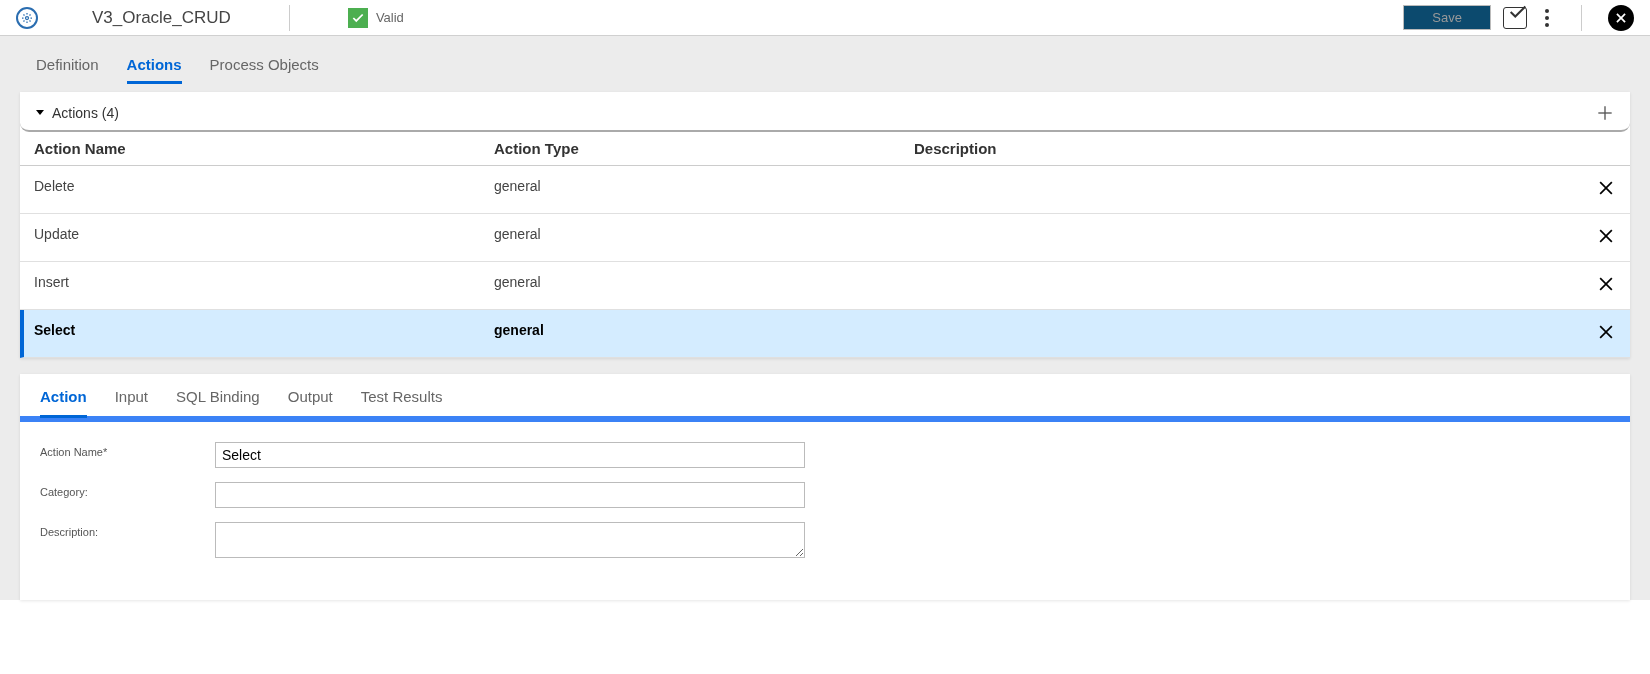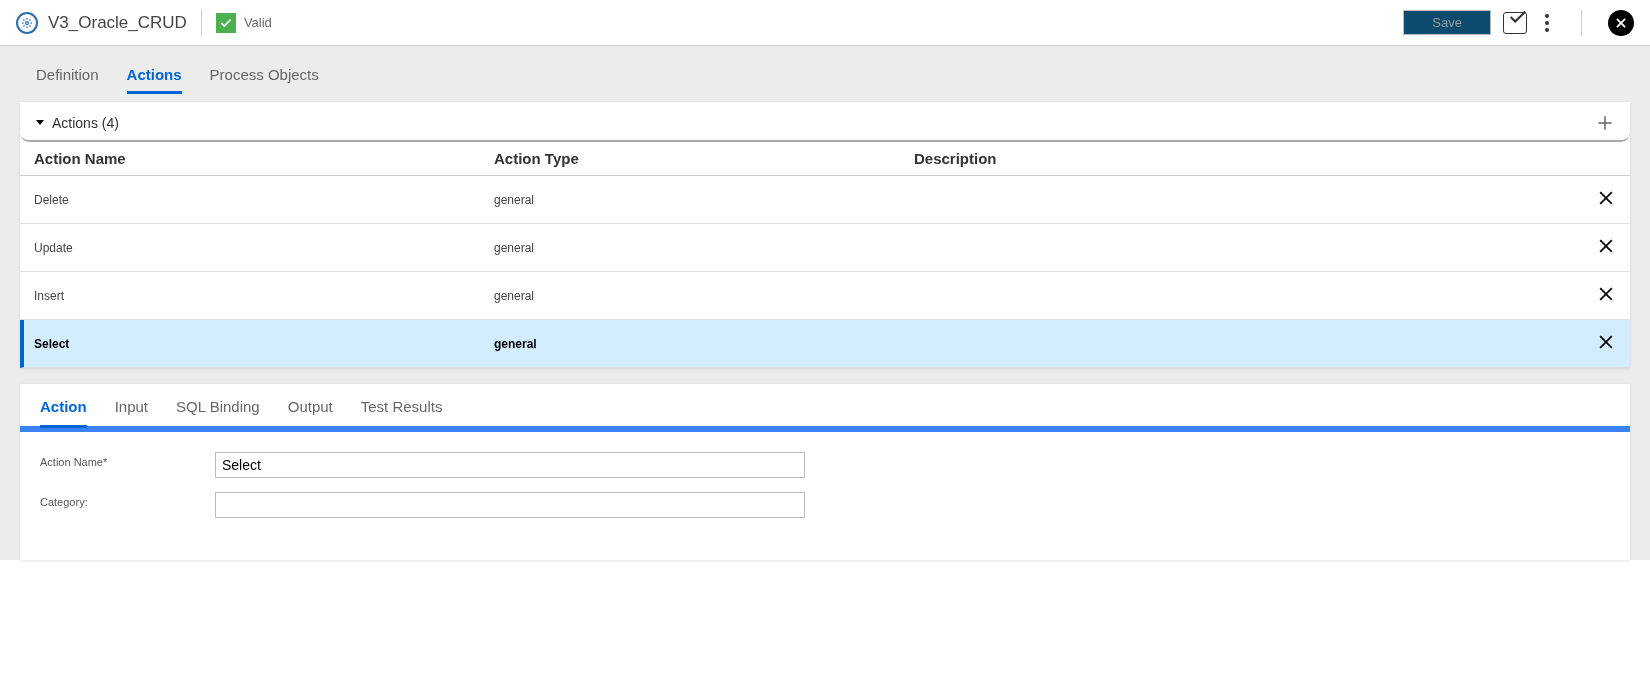--- a/index.html
+++ b/index.html
@@ -8,21 +8,22 @@
     background: #fff;
     color: #333;
     font-size: 14px;
   }
   .header {
     display: flex;
     align-items: center;
     padding: 6px 16px;
     border-bottom: 1px solid #d0d0d0;
     background: #fff;
-    height: 46px;
+    height: 36px;
+    gap: 44px;
   }
   .circle-icon {
     width: 22px; height: 22px;
     border: 2px solid #2a6db0;
     border-radius: 50%;
     display: flex;
     align-items: center;
     justify-content: center;
     margin-right: 10px;
   }
@@ -157,24 +158,23 @@
     font-weight:700;
     font-size:15px;
     border-bottom:1px solid #ccc;
   }
   .col-name { flex:0 0 460px; }
   .col-type { flex:0 0 420px; }
   .col-desc { flex:1; }
   .col-del { flex:0 0 40px; text-align:right; }
   .table-row {
     display:flex;
-    align-items:center;
     padding: 12px 14px;
     border-bottom:1px solid #e0e0e0;
-    font-size:12px;
+    font-size:14px;
     color:#444;
     cursor:pointer;
   }
   .table-row.selected {
     background:#d4ecff;
     border-left:4px solid #0066d6;
     padding-left:10px;
     font-weight:700;
     color:#000;
   }
@@ -351,16 +351,20 @@
     </div>
     <div class="form-area">
       <div class="form-row">
         <div class="form-label">Action Name*</div>
         <input class="form-input" type="text" value="Select" style="">
       </div>
       <div class="form-row">
         <div class="form-label">Category:</div>
         <input class="form-input" type="text" value="" style="">
       </div>
+      <div class="form-row">
+        <div class="form-label">Description:</div>
+        <textarea class="form-input" style=""></textarea>
+      </div>
     </div>
   </div>
 
 </div>
 
 </body></html>

